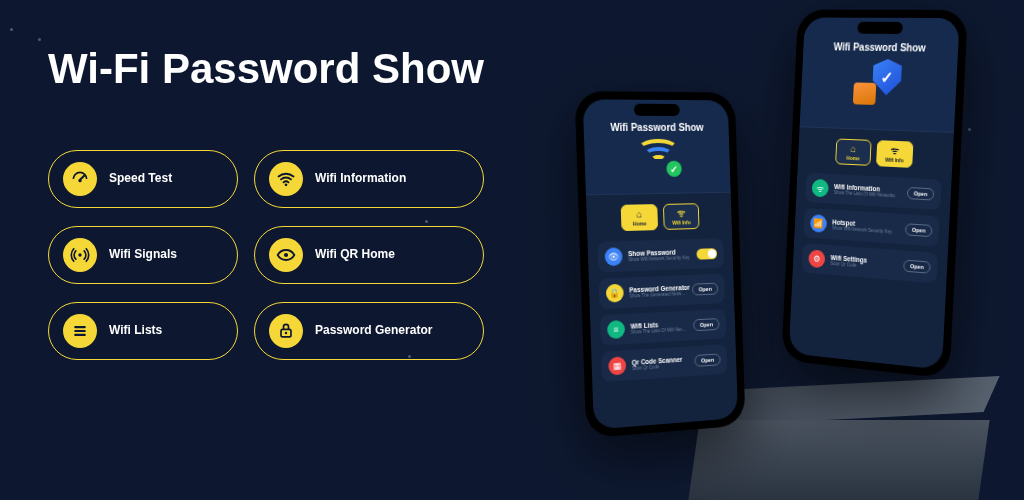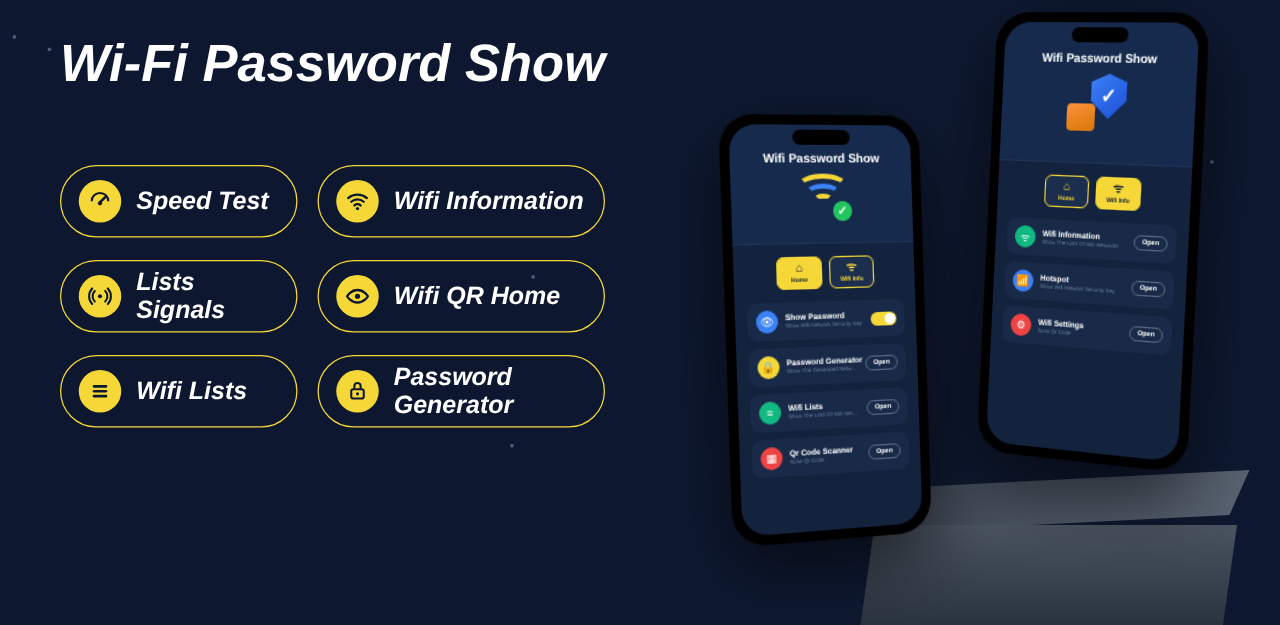--- a/index.html
+++ b/index.html
@@ -15,23 +15,22 @@
 .dot1 { top: 28px; left: 10px; }
 .dot2 { top: 38px; left: 38px; }
 .dot3 { top: 220px; left: 425px; }
 .dot4 { top: 128px; left: 968px; }
 .dot5 { top: 355px; left: 408px; }
 .dot6 { top: 330px; left: 860px; }
 
 .left {
   position: absolute;
   left: 48px;
-  top: 26px;
+  top: 44px;
   width: 440px;
-  font-style: italic;
 }
 .title {
   color: #fff;
   font-size: 42px;
   font-weight: 700;
   line-height: 1.18;
   margin-bottom: 56px;
 }
 .pills {
   display: grid;
@@ -54,21 +53,21 @@
   border-radius: 50%;
   background: #f5d838;
   display: flex;
   align-items: center;
   justify-content: center;
   flex-shrink: 0;
 }
 .pill .icon svg { width: 20px; height: 20px; }
 .pill .label {
   color: #fff;
-  font-size: 20px;
+  font-size: 12px;
   font-weight: 600;
   line-height: 1.1;
 }
 
 .stage {
   position: absolute;
   right: 0;
   top: 0;
   width: 560px;
   height: 500px;
@@ -252,21 +251,21 @@
         </span>
       <span class="label">Wifi Information</span>
     </div>
     <div class="pill">
       <span class="icon">
           <svg viewBox="0 0 24 24" fill="none">
             <circle cx="12" cy="12" r="2" fill="#0d1830"></circle>
             <path d="M7 7a7 7 0 000 10M17 7a7 7 0 010 10M4.5 4.5a11 11 0 000 15M19.5 4.5a11 11 0 010 15" stroke="#0d1830" stroke-width="2" stroke-linecap="round"></path>
           </svg>
         </span>
-      <span class="label">Lists Signals</span>
+      <span class="label">Wifi Signals</span>
     </div>
     <div class="pill">
       <span class="icon">
           <svg viewBox="0 0 24 24" fill="none">
             <path d="M2 12s3.5-6 10-6 10 6 10 6-3.5 6-10 6S2 12 2 12z" stroke="#0d1830" stroke-width="2.2"></path>
             <circle cx="12" cy="12" r="2.5" fill="#0d1830"></circle>
           </svg>
         </span>
       <span class="label">Wifi QR Home</span>
     </div>

